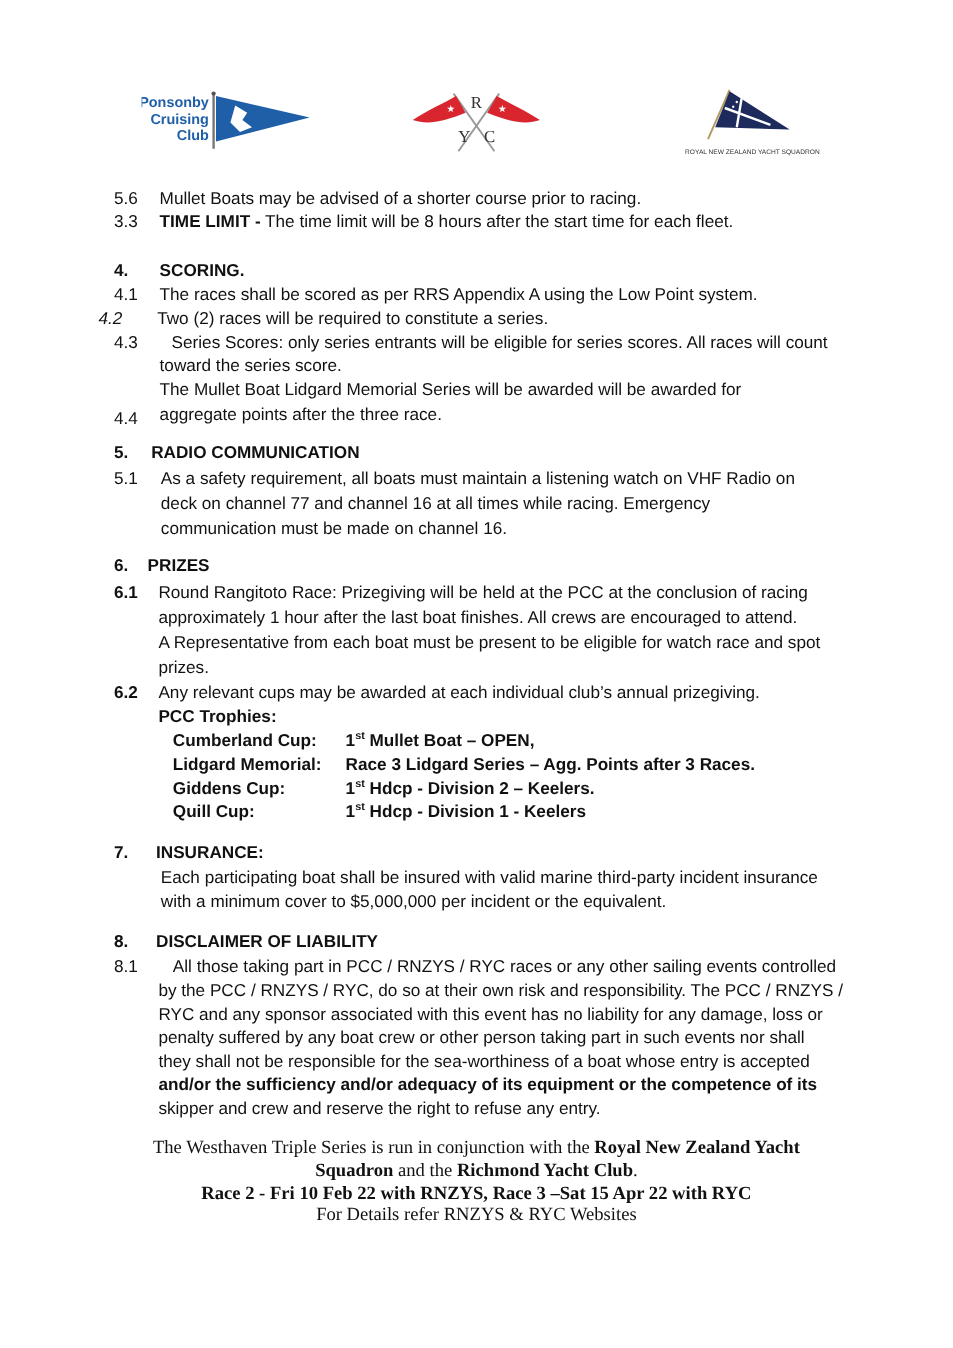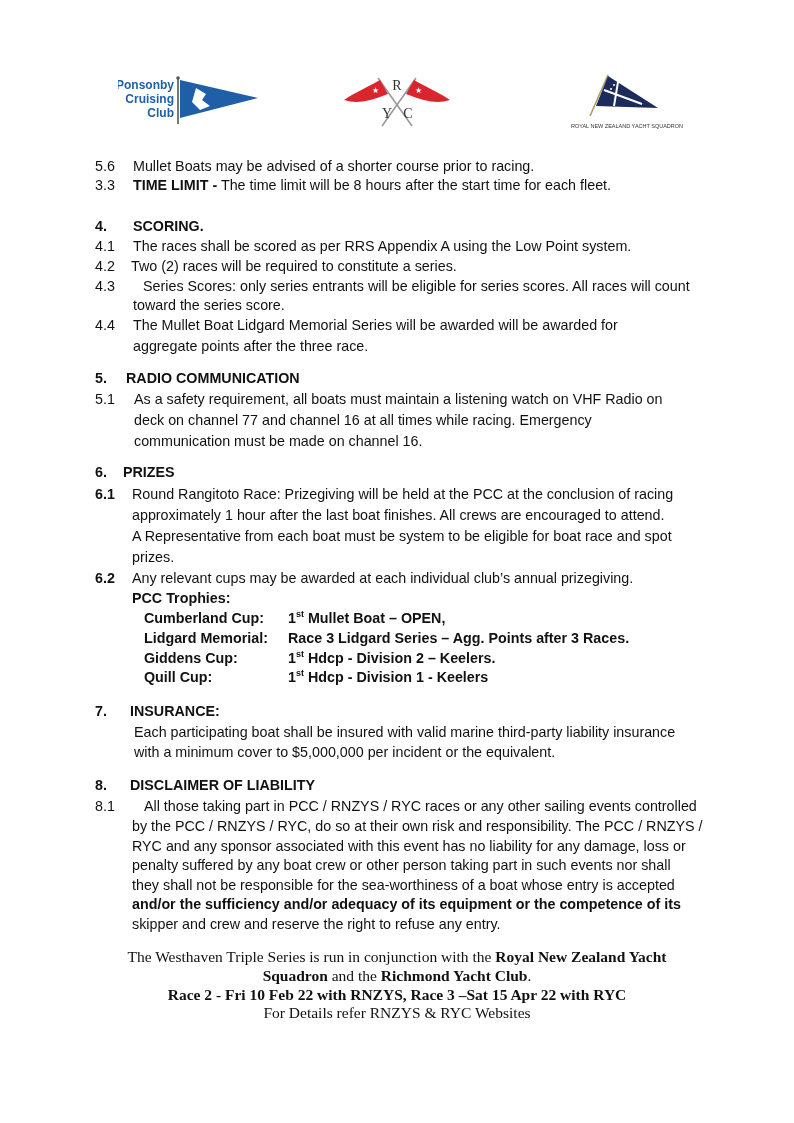--- a/index.html
+++ b/index.html
@@ -67,32 +67,32 @@
 
 <div class="line b" style="top:216px;">
   <span class="num" style="left:95px;">4.</span>
   <span class="txt" style="left:133px;">SCORING.</span>
 </div>
 <div class="line" style="top:236px;">
   <span class="num" style="left:95px;">4.1</span>
   <span class="txt" style="left:133px;">The races shall be scored as per RRS Appendix A using the Low Point system.</span>
 </div>
 <div class="line" style="top:256px;">
-  <span class="num" style="left:95px;">4.2</span>
+  <span class="num" style="left:82px;font-style:italic;">4.2</span>
   <span class="txt" style="left:131px;">Two (2) races will be required to constitute a series.</span>
 </div>
 <div class="line" style="top:276px;">
   <span class="num" style="left:95px;">4.3</span>
   <span class="txt" style="left:143px;">Series Scores: only series entrants will be eligible for series scores. All races will count</span>
 </div>
 <div class="line" style="top:295px;">
   <span class="txt" style="left:133px;">toward the series score.</span>
 </div>
 <div class="line" style="top:315px;">
-  <span class="num" style="left:95px;">4.4</span>
+  <span class="num" style="left:95px;margin-top:24px;">4.4</span>
   <span class="txt" style="left:133px;">The Mullet Boat Lidgard Memorial Series will be awarded will be awarded for</span>
 </div>
 <div class="line" style="top:336px;">
   <span class="txt" style="left:133px;">aggregate points after the three race.</span>
 </div>
 
 <div class="line b" style="top:368px;">
   <span class="num" style="left:95px;">5.</span>
   <span class="txt" style="left:126px;">RADIO COMMUNICATION</span>
 </div>
@@ -112,21 +112,21 @@
   <span class="txt" style="left:123px;">PRIZES</span>
 </div>
 <div class="line" style="top:484px;">
   <span class="num b" style="left:95px;">6.1</span>
   <span class="txt" style="left:132px;">Round Rangitoto Race: Prizegiving will be held at the PCC at the conclusion of racing</span>
 </div>
 <div class="line" style="top:505px;">
   <span class="txt" style="left:132px;">approximately 1 hour after the last boat finishes. All crews are encouraged to attend.</span>
 </div>
 <div class="line" style="top:526px;">
-  <span class="txt" style="left:132px;">A Representative from each boat must be system to be eligible for boat race and spot</span>
+  <span class="txt" style="left:132px;">A Representative from each boat must be present to be eligible for watch race and spot</span>
 </div>
 <div class="line" style="top:547px;">
   <span class="txt" style="left:132px;">prizes.</span>
 </div>
 <div class="line" style="top:568px;">
   <span class="num b" style="left:95px;">6.2</span>
   <span class="txt" style="left:132px;">Any relevant cups may be awarded at each individual club’s annual prizegiving.</span>
 </div>
 <div class="line b" style="top:588px;">
   <span class="txt" style="left:132px;">PCC Trophies:</span>
@@ -147,21 +147,21 @@
 <div class="line b" style="top:667px;">
   <span class="txt" style="left:144px;">Quill Cup:</span>
   <span class="txt" style="left:288px;"><span>1</span><sup>st</sup><span> Hdcp - Division 1 - Keelers</span></span>
 </div>
 
 <div class="line b" style="top:701px;">
   <span class="num" style="left:95px;">7.</span>
   <span class="txt" style="left:130px;">INSURANCE:</span>
 </div>
 <div class="line" style="top:722px;">
-  <span class="txt" style="left:134px;">Each participating boat shall be insured with valid marine third-party liability insurance</span>
+  <span class="txt" style="left:134px;">Each participating boat shall be insured with valid marine third-party incident insurance</span>
 </div>
 <div class="line" style="top:742px;">
   <span class="txt" style="left:134px;">with a minimum cover to $5,000,000 per incident or the equivalent.</span>
 </div>
 
 <div class="line b" style="top:775px;">
   <span class="num" style="left:95px;">8.</span>
   <span class="txt" style="left:130px;">DISCLAIMER OF LIABILITY</span>
 </div>
 <div class="line" style="top:796px;">

